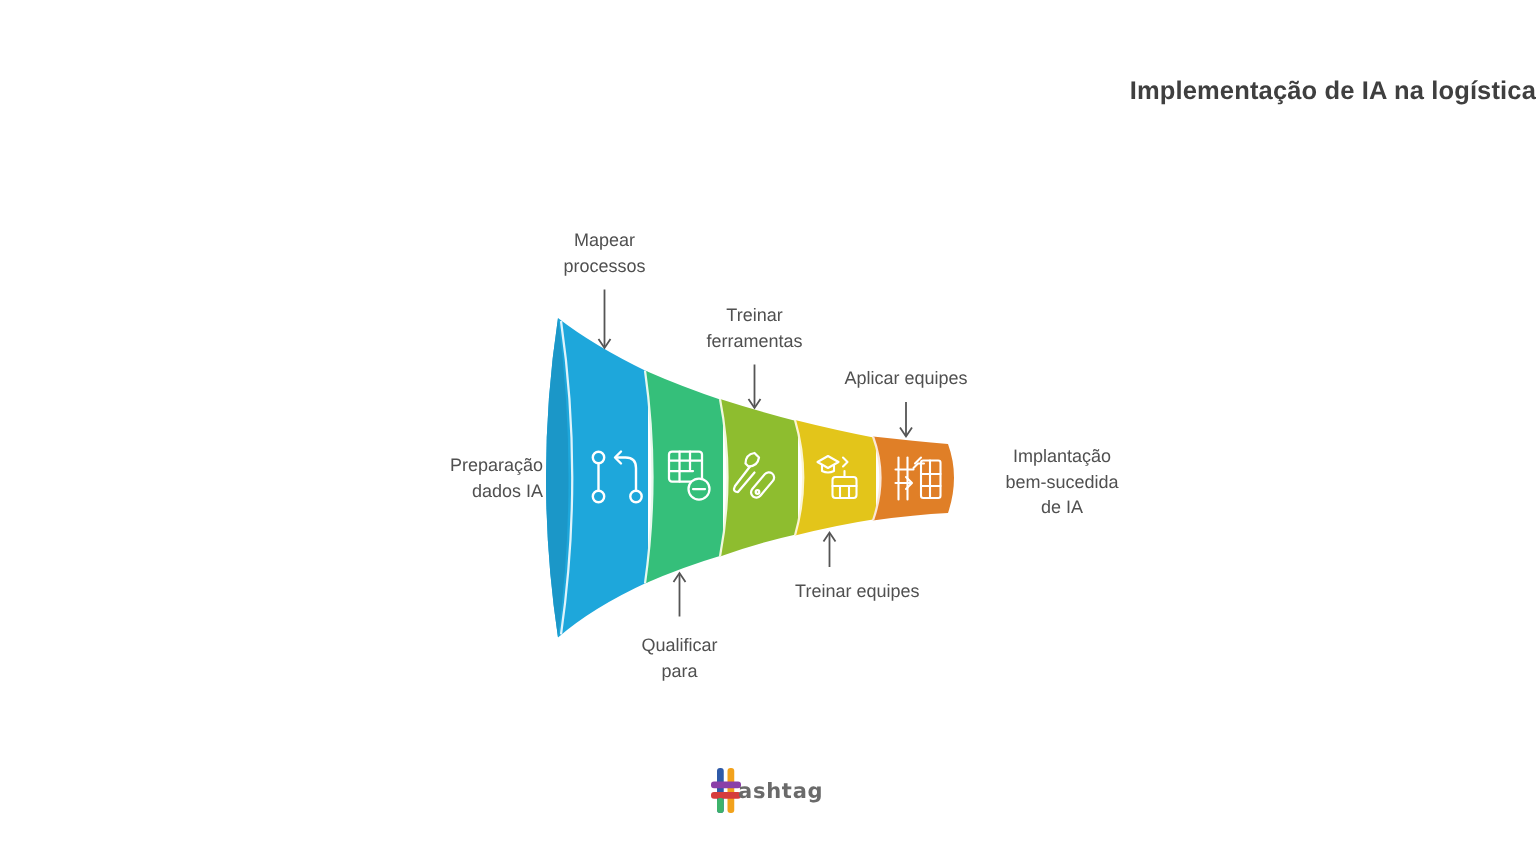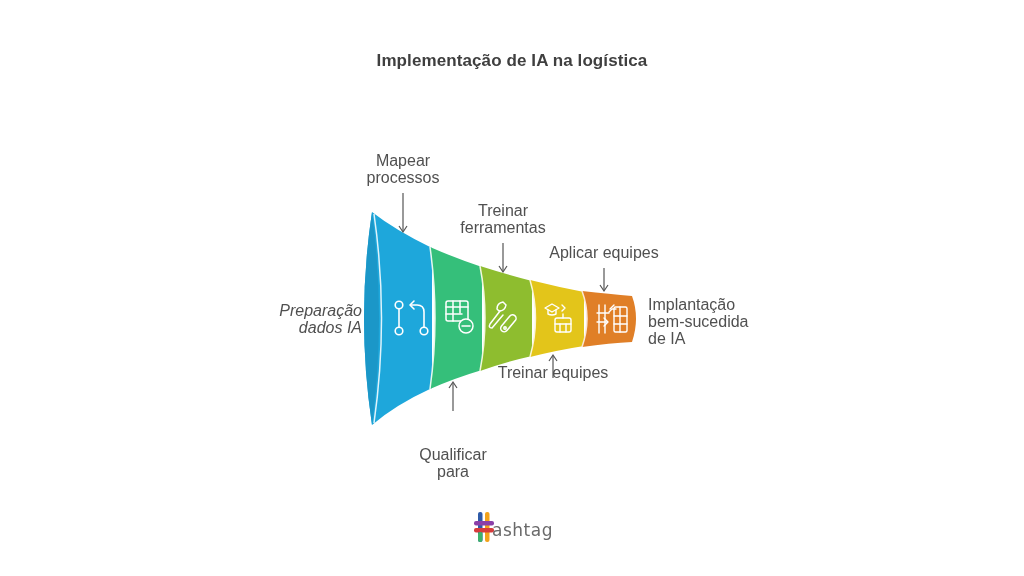--- a/index.html
+++ b/index.html
@@ -1,27 +1,27 @@
 <!DOCTYPE html>
 <html><head>
   <meta charset="utf-8">
   <style>
     html, body { margin: 0; padding: 0; background: #ffffff; }
     body { width: 1024px; height: 576px; position: relative; overflow: hidden;
            font-family: "Liberation Sans", "DejaVu Sans", sans-serif; color: #4a4a4a; }
-    .title { position: absolute; left: 0; width: 1024px; top: 51px; text-align: center;
+    .title { position: absolute; left: 0; width: 1024px; top: 51px; text-align: right;
              font-size: 17px; font-weight: bold; color: #3f3f3f; letter-spacing: 0.1px; }
     .diagram { position: absolute; left: 0; top: 0; width: 1024px; height: 576px; }
-    .lbl { position: absolute; font-size: 16px; line-height: 17px; color: #505050; }
+    .lbl { position: absolute; font-size: 12px; line-height: 17px; color: #505050; }
     .lbl.c { text-align: center; }
-    .lbl.r { text-align: right; font-style: italic; }
-    .lbl.l { text-align: left; }
+    .lbl.r { text-align: right; }
+    .lbl.l { text-align: center; }
     .logo { position: absolute; left: 472px; top: 510px; width: 90px; height: 36px; }
-    .logo-text { position: absolute; left: 20px; top: 10px; font-size: 17px; color: #6a6a6a;
-                 font-family: "DejaVu Sans", sans-serif; letter-spacing: 0.5px; }
+    .logo-text { position: absolute; left: 20px; top: 10px; font-size: 14px; color: #6a6a6a;
+                 font-family: "DejaVu Sans", sans-serif; letter-spacing: 0.5px; font-weight: bold; }
   </style>
 </head>
 <body>
 
 <div class="title">Implementação de IA na logística</div>
 
 <svg class="diagram" width="1024" height="576" viewBox="0 0 1024 576">
 
   <g>
     <path d="M372,212 Q395,230 432,248 L432,388 Q395,405 372,425 Q356,318 372,212 Z" fill="#1ea7db"></path>
@@ -130,26 +130,26 @@
 
 <div class="lbl c" style="left:448px; top:202px; width:110px;">
   <div>Treinar</div>
   <div>ferramentas</div>
 </div>
 
 <div class="lbl c" style="left:549px; top:244px; width:110px;">
   <div>Aplicar equipes</div>
 </div>
 
-<div class="lbl c" style="left:403px; top:422px; width:100px;margin-top:24px;">
+<div class="lbl c" style="left:403px; top:422px; width:100px;">
   <div>Qualificar</div>
   <div>para</div>
 </div>
 
-<div class="lbl c" style="left:493px; top:364px; width:120px;">
+<div class="lbl c" style="left:493px; top:386px; width:120px;text-align:right;">
   <div>Treinar equipes</div>
 </div>
 
 <div class="lbl l" style="left:648px; top:296px; width:120px;">
   <div>Implantação</div>
   <div>bem-sucedida</div>
   <div>de IA</div>
 </div>
 
 <div class="logo">

